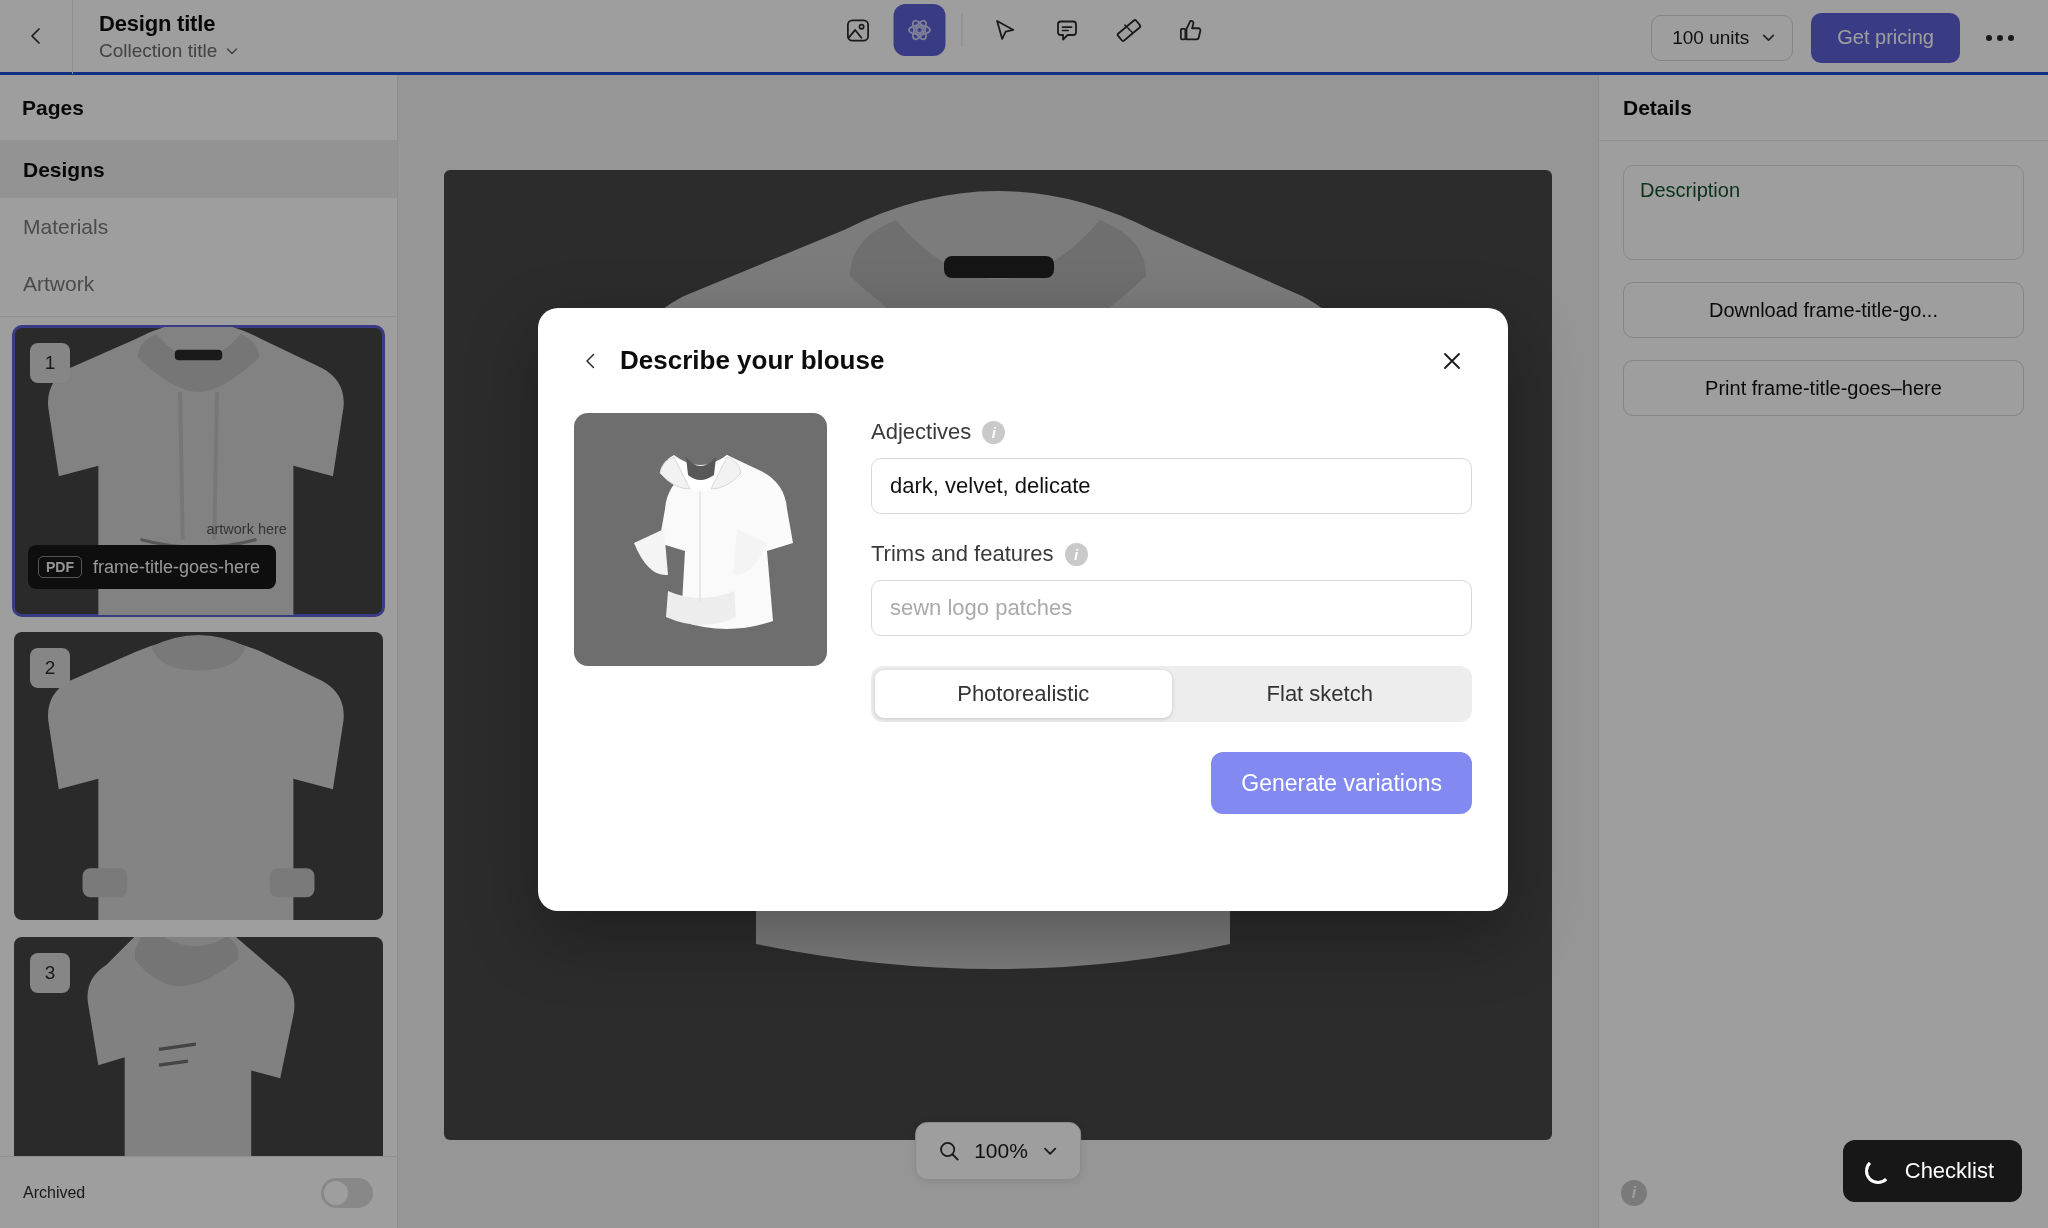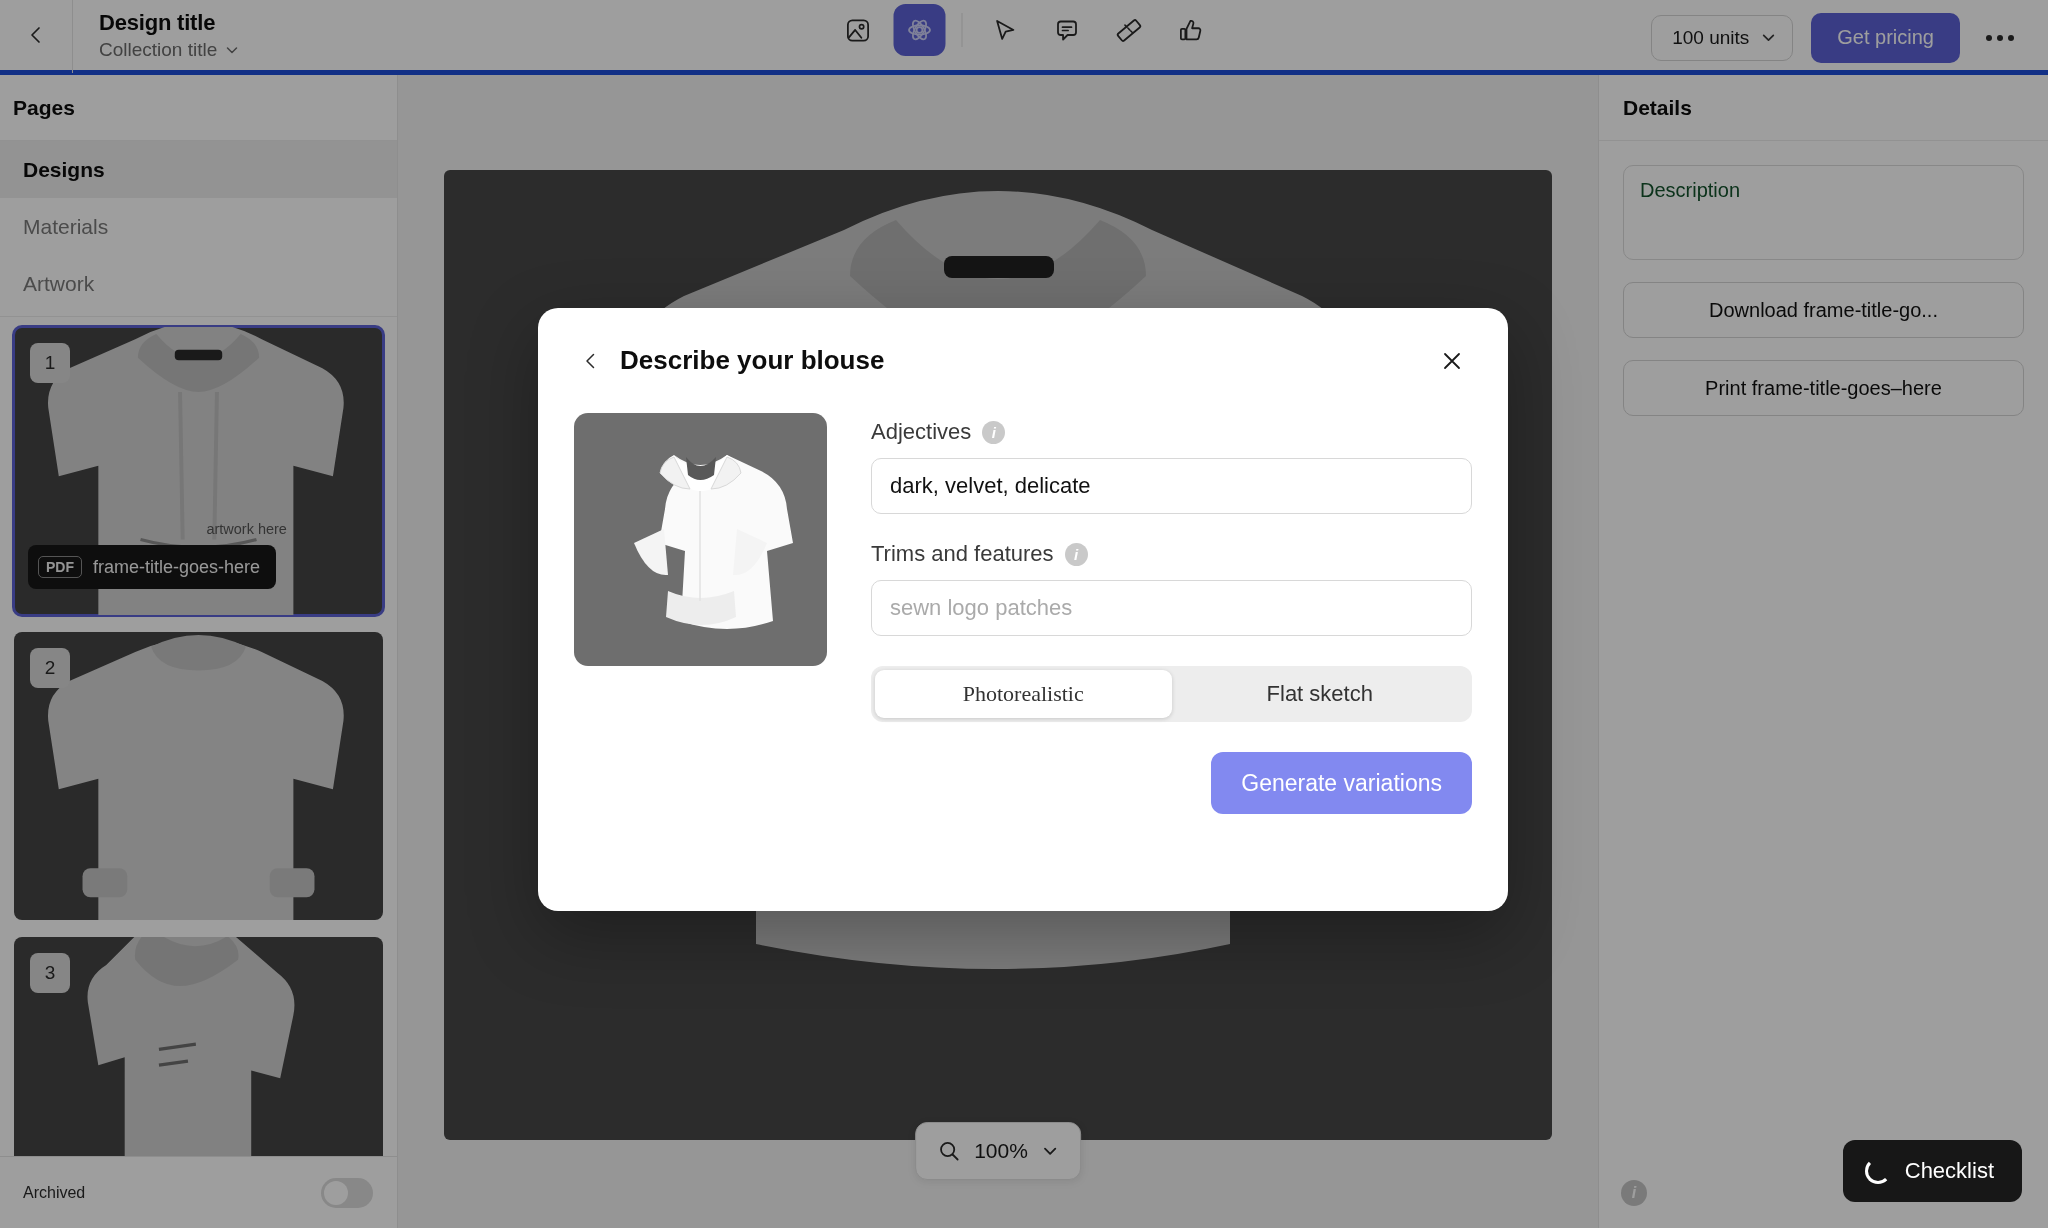--- a/index.html
+++ b/index.html
@@ -20,21 +20,21 @@
     position: absolute; inset: 0;
     background: rgba(0,0,0,0.38);
     z-index: 50;
   }
 
   
   #header {
     position: absolute; top: 0; left: 0;
     width: 2048px; height: 75px;
     background: #ffffff;
-    border-bottom: 5px solid #1d4ed8;
+    border-bottom: 3px solid #1d4ed8;
     display: flex; align-items: center;
     z-index: 5;
   }
   .hdr-back {
     width: 72px; height: 75px;
     display: flex; align-items: center; justify-content: center;
     cursor: pointer;
   }
   .hdr-divider { width: 1px; height: 75px; background: #e6e6e6; }
   .hdr-titles { padding-left: 26px; display: flex; flex-direction: column; gap: 3px; }
@@ -88,21 +88,21 @@
   
   #sidebar {
     position: absolute; top: 75px; left: 0;
     width: 398px; height: 1153px;
     background: #ffffff;
     border-right: 1px solid #e6e6e6;
     display: flex; flex-direction: column;
   }
   .side-section-title {
     height: 66px; display: flex; align-items: center;
-    padding-left: 13px; font-size: 21px; font-weight: bold; color: #0d0d0d;
+    padding-left: 22px; font-size: 21px; font-weight: bold; color: #0d0d0d;
     border-bottom: 1px solid #ececec;
   }
   .side-item {
     height: 57px; display: flex; align-items: center;
     padding-left: 23px; font-size: 21px; color: #7a7a7a;
     cursor: pointer;
   }
   .side-item.selected { background: #eeeeee; color: #0d0d0d; font-weight: bold; }
   #side-items-wrap { border-bottom: 1px solid #ececec; padding-bottom: 4px; }
 
@@ -273,21 +273,21 @@
   #segmented {
     margin-top: 30px;
     width: 100%; height: 56px;
     background: #ededed; border-radius: 12px;
     display: flex; padding: 4px; position: relative;
   }
   .seg {
     flex: 1; display: flex; align-items: center; justify-content: center;
     font-size: 22px; color: #333; border-radius: 9px; cursor: pointer;
   }
-  .seg.active { background: #ffffff; box-shadow: 0 1px 4px rgba(0,0,0,0.16); font-family: Liberation Serif, serif; }
+  .seg.active { background: #ffffff; box-shadow: 0 1px 4px rgba(0,0,0,0.16); }
   #modal-footer {
     display: flex; justify-content: flex-end;
     padding: 30px 36px 0 36px;
   }
   #generate-btn {
     height: 62px; padding: 0 30px;
     border: none; border-radius: 12px;
     background: #8289f0; color: #fff;
     font-size: 23px; font-family: inherit;
     cursor: pointer;

